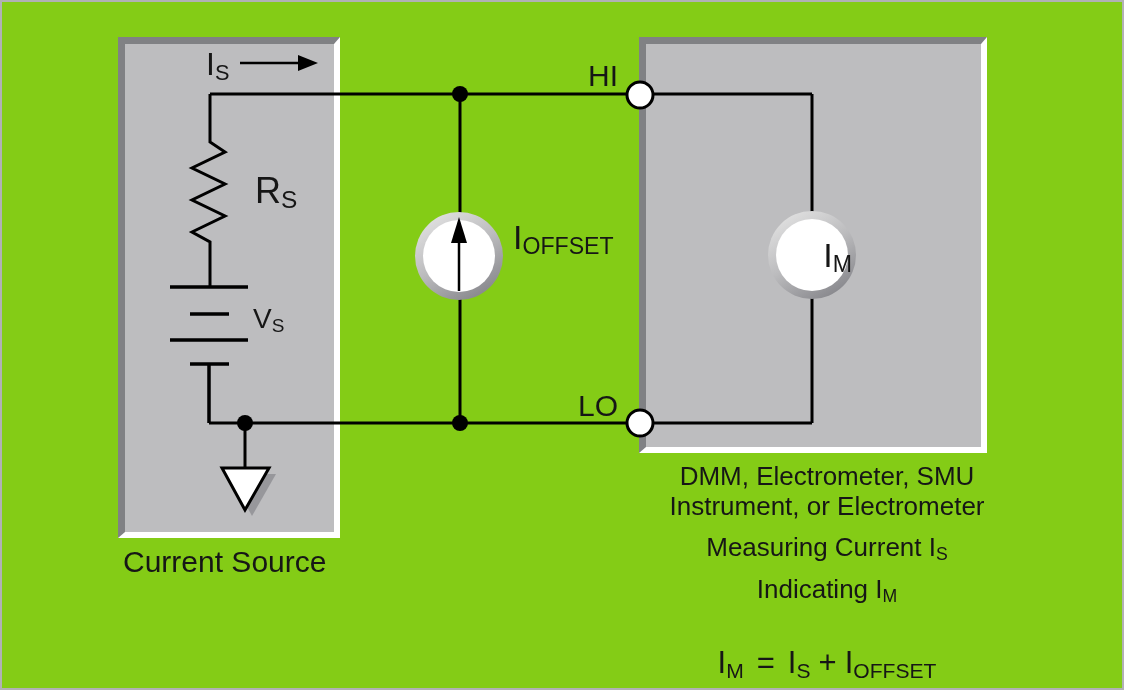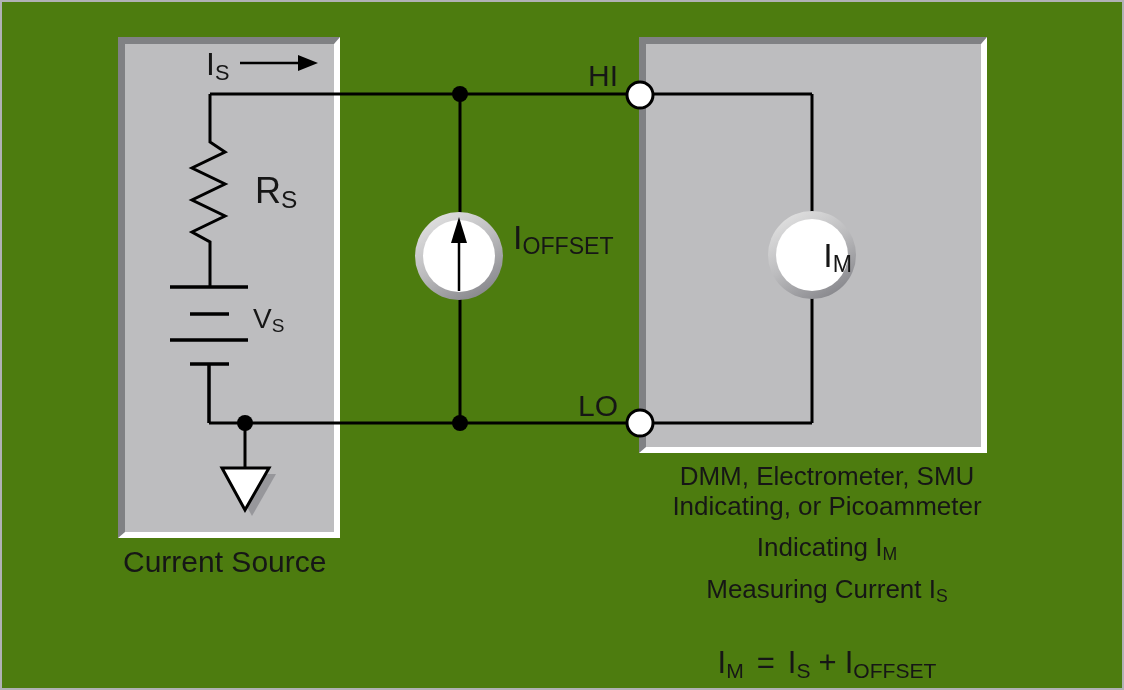--- a/index.html
+++ b/index.html
@@ -1,18 +1,18 @@
 <!DOCTYPE html>
 <html><head>
 <meta charset="utf-8">
 <style>
   html,body { margin:0; padding:0; background:#ececec; }
   .stage {
     position:relative; width:1124px; height:690px;
-    background:#4d7c0f; border:2px solid #b1b1b5;
+    background:#84cc16; border:2px solid #b1b1b5;
     box-sizing:border-box; overflow:hidden;
     font-family:"Liberation Sans", sans-serif; color:#161616;
   }
   .gray-box {
     position:absolute; background:#bdbdbf; box-sizing:border-box;
     border-top:7px solid #808184; border-left:7px solid #808184;
     border-right:6px solid #ffffff; border-bottom:6px solid #ffffff;
   }
   .left-box  { left:116px; top:35px; width:222px; height:501px; }
   .right-box { left:637px; top:35px; width:348px; height:416px; }
@@ -109,21 +109,21 @@
   <div class="lbl hi-label">HI</div>
 
   <div class="lbl lo-label">LO</div>
 
   <div class="lbl ioffset-label"><span>I</span><span class="sub">OFFSET</span></div>
 
   <div class="lbl im-label"><span>I</span><span class="sub">M</span></div>
 
   <div class="caption">
     <div class="cap-line">DMM, Electrometer, SMU</div>
-    <div class="cap-line">Indicating, or Picoammeter</div>
+    <div class="cap-line">Instrument, or Electrometer</div>
     <div class="cap-block2">
+      <div class="cap-line2"><span>Measuring Current I</span><span class="sub">S</span></div>
       <div class="cap-line2"><span>Indicating I</span><span class="sub">M</span></div>
-      <div class="cap-line2"><span>Measuring Current I</span><span class="sub">S</span></div>
     </div>
     <div class="equation"><span>I</span><span class="sub">M</span><span class="eq-equals">=</span><span>I</span><span class="sub">S</span><span class="eq-plus">+</span><span>I</span><span class="sub">OFFSET</span></div>
   </div>
 
 </div>
 
 </body></html>

